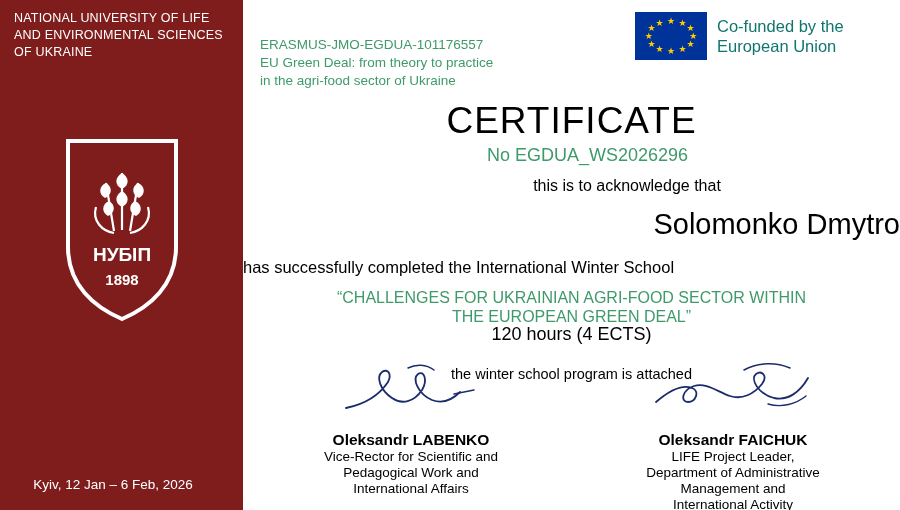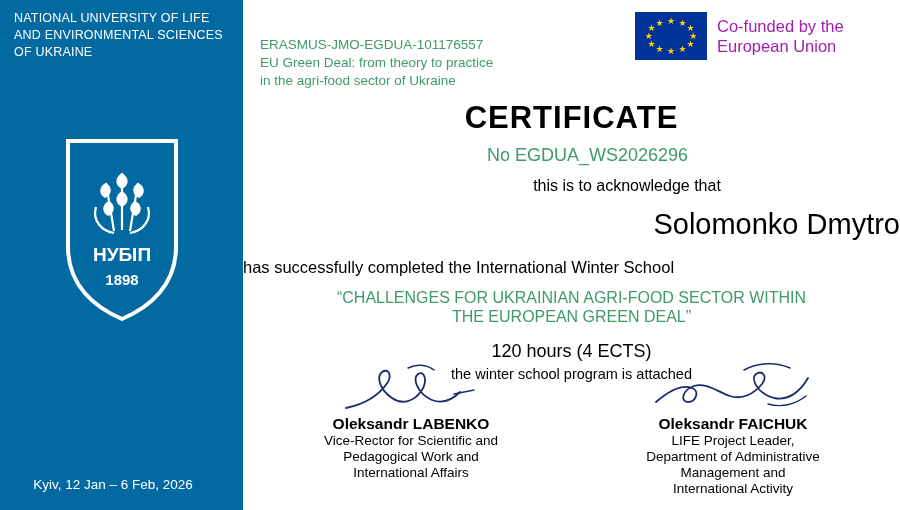--- a/index.html
+++ b/index.html
@@ -15,21 +15,21 @@
     background: #ffffff;
     overflow: hidden;
   }
 
   
   .left-panel {
     position: absolute;
     left: 0; top: 0;
     width: 243px;
     height: 510px;
-    background: #0369a1;
+    background: #7f1d1d;
     color: #ffffff;
   }
   .univ-name {
     position: absolute;
     left: 14px; top: 10px;
     width: 218px;
     font-size: 12.5px;
     line-height: 17px;
     letter-spacing: 0.2px;
     color: #ffffff;
@@ -78,40 +78,40 @@
   .eu-flag .star {
     position: absolute;
     color: #FFCC00;
     font-size: 9px;
     line-height: 9px;
     width: 9px; height: 9px;
     text-align: center;
     transform: translate(-50%, -50%);
   }
   .eu-text {
-    color: #a21caf;
+    color: #0f766e;
     font-size: 16.5px;
     line-height: 20px;
     white-space: pre-line;
     font-weight: 400;
   }
 
   
   .body-area {
     position: absolute;
     left: 243px; top: 0;
     width: 657px; height: 510px;
   }
   .title {
     position: absolute;
     left: 0; top: 100px;
     width: 657px;
     text-align: center;
-    font-size: 31px;
-    font-weight: bold;
+    font-size: 37px;
+    font-weight: normal;
     letter-spacing: 1px;
     color: #000000;
   }
   .cert-no {
     position: absolute;
     left: 0; top: 145px;
     width: 689px;
     text-align: center;
     font-size: 18px;
     color: #3f9a6a;
@@ -145,21 +145,21 @@
     left: 20px; top: 288px;
     width: 617px;
     text-align: center;
     font-size: 16px;
     line-height: 19px;
     color: #3f9a6a;
     white-space: pre-line;
   }
   .hours {
     position: absolute;
-    left: 0; top: 341px;
+    left: 0; top: 324px;
     width: 657px;
     text-align: center;
     font-size: 18px;
     color: #000000;
   }
   .program-note {
     position: absolute;
     left: 0; top: 366px;
     width: 657px;
     text-align: center;
@@ -176,21 +176,21 @@
   }
   .sig-left  { left: 18px; }
   .sig-right { left: 340px; }
   .sig-scribble {
     height: 55px;
     display: flex;
     align-items: flex-end;
     justify-content: center;
   }
   .sig-name {
-    margin-top: 0;
+    margin-top: 16px;
     font-size: 15.5px;
     font-weight: bold;
     color: #000000;
   }
   .sig-role {
     font-size: 13.5px;
     line-height: 16px;
     color: #000000;
     white-space: pre-line;
   }

